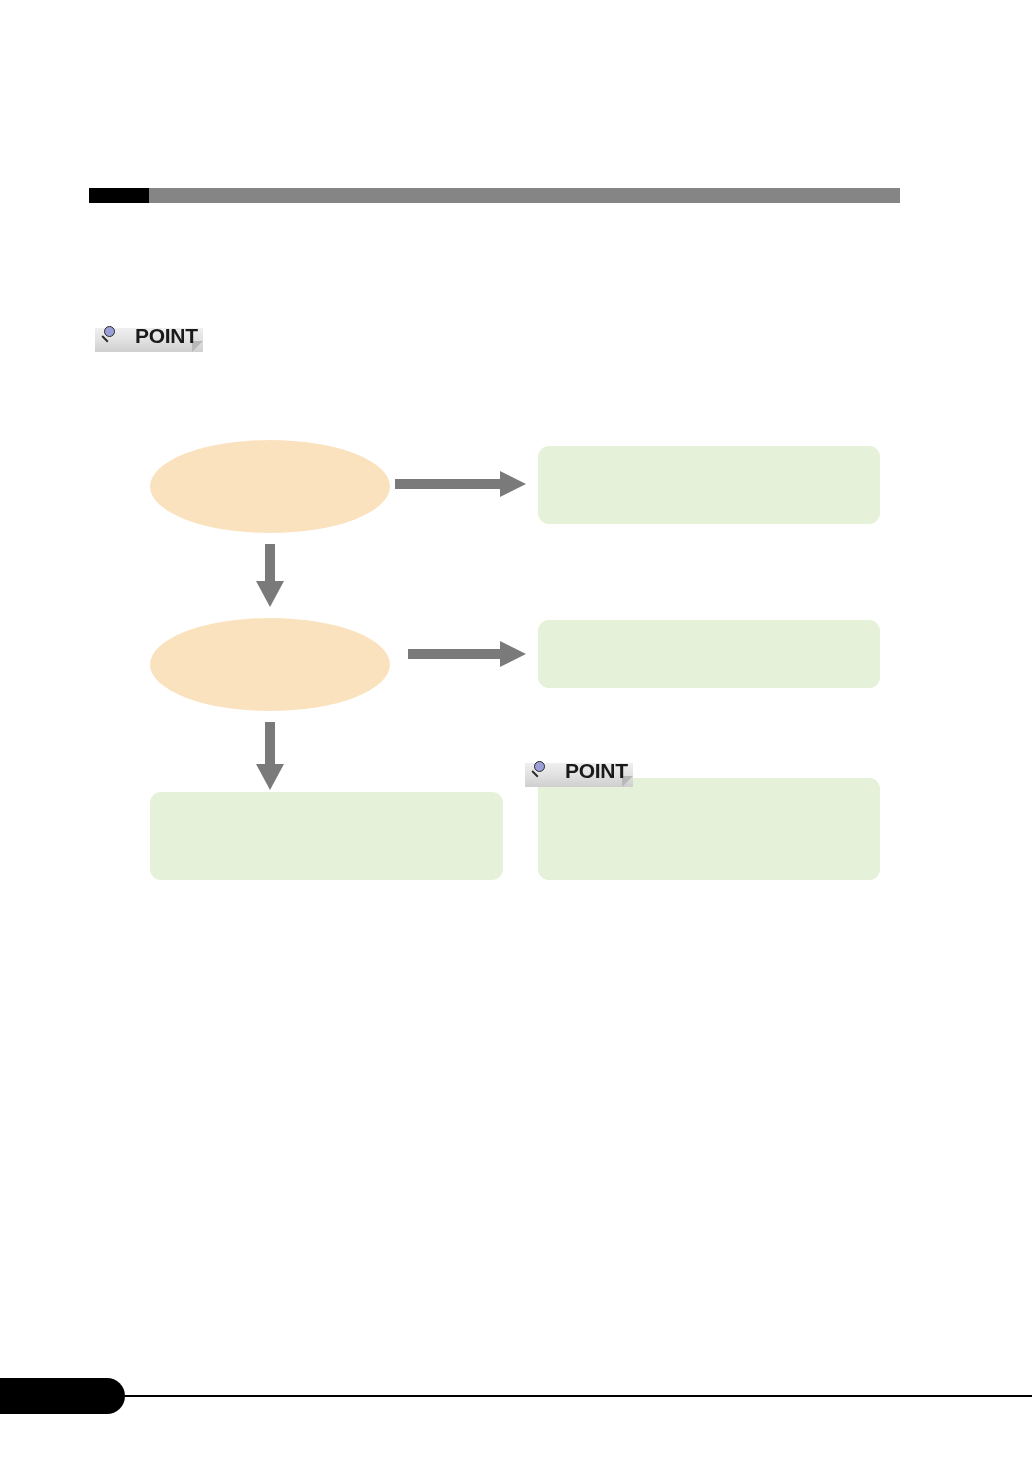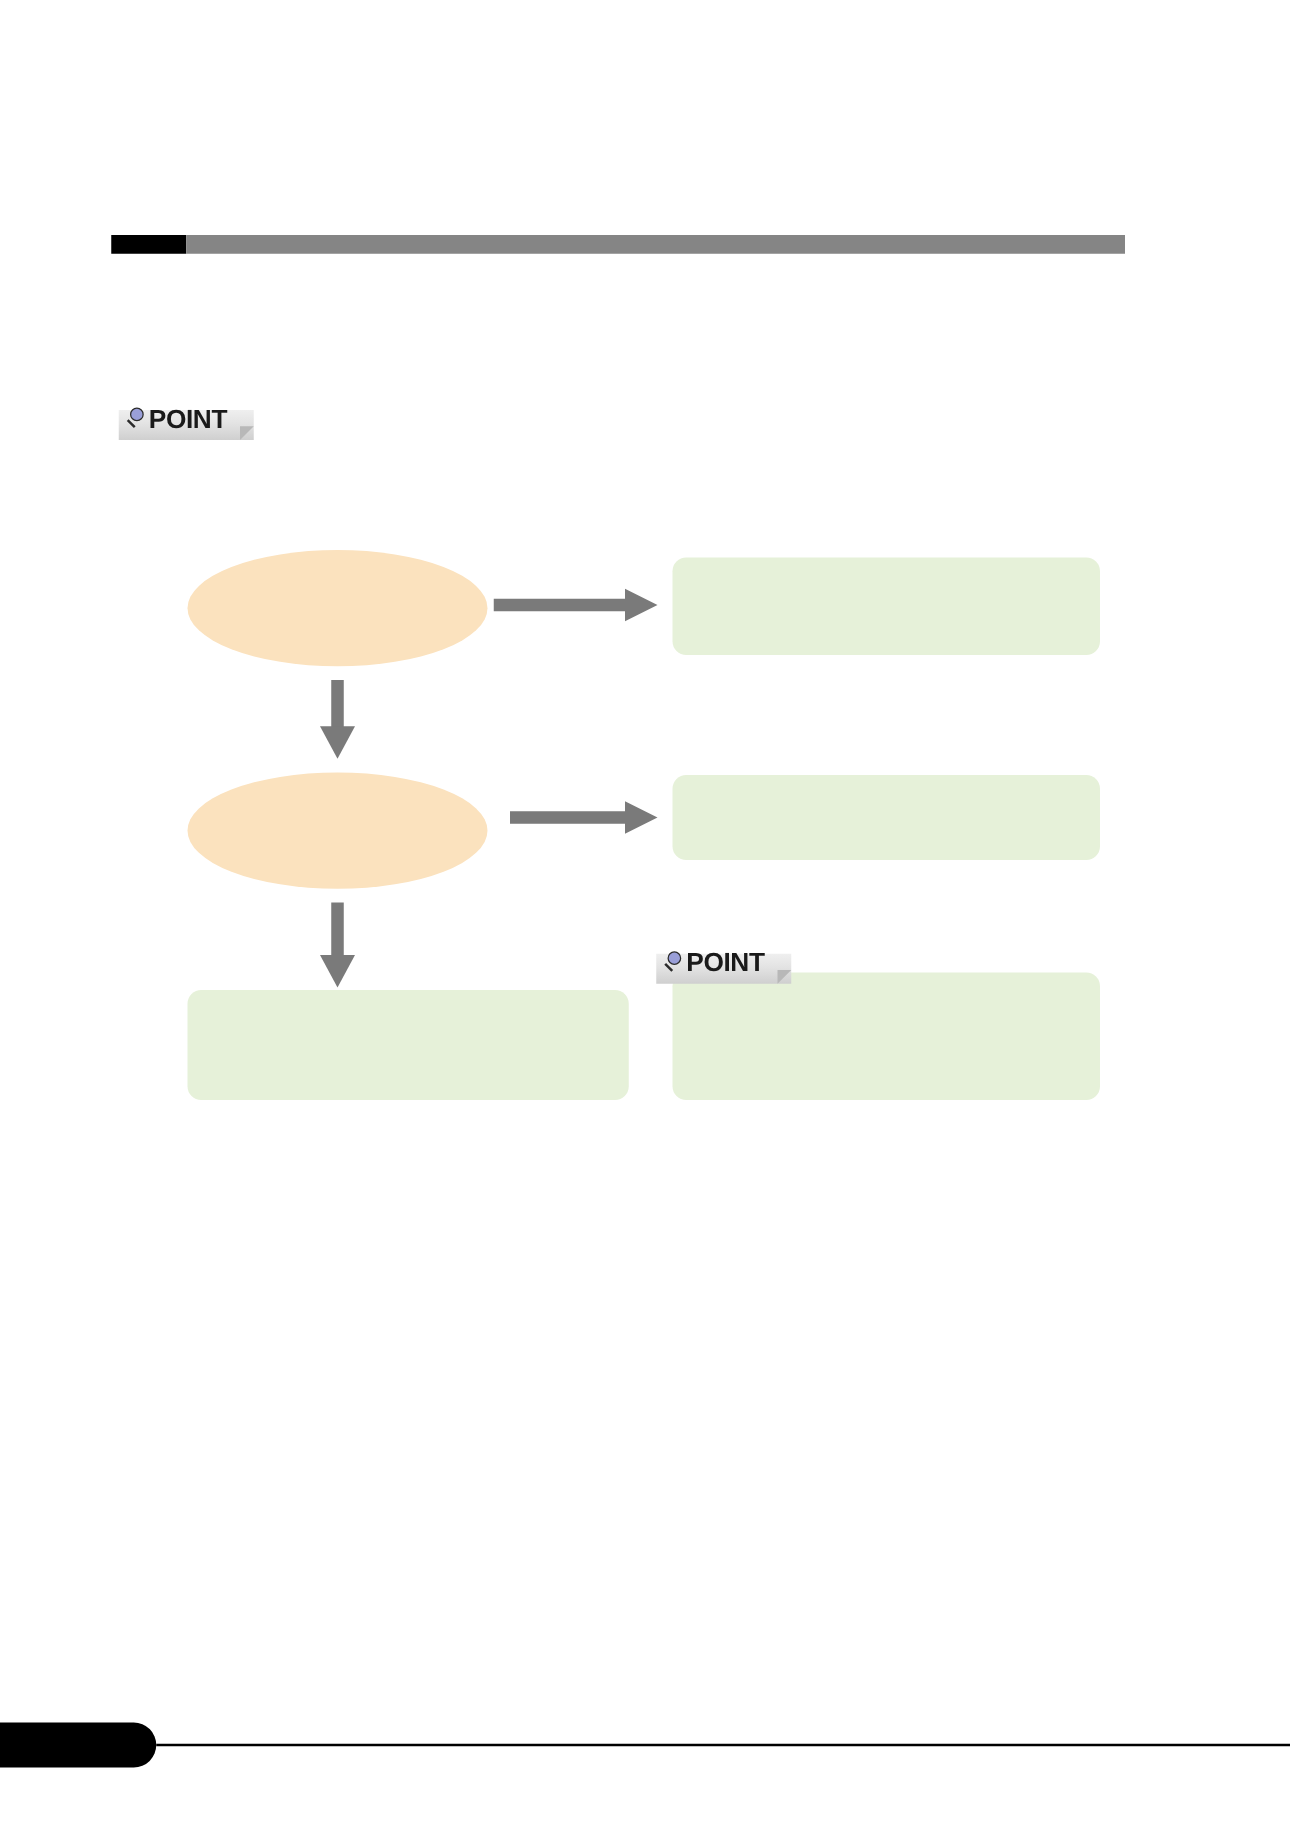--- a/index.html
+++ b/index.html
@@ -97,21 +97,21 @@
     left: 2px;
     top: 9px;
     width: 8px;
     height: 2.4px;
     background: #2b2b2b;
     transform: rotate(45deg);
     transform-origin: left center;
   }
   .point-badge .badge-label {
     position: absolute;
-    left: 24px;
+    left: 40px;
     top: 1px;
     font-family: "Liberation Sans", sans-serif;
     font-weight: bold;
     font-size: 21px;
     line-height: 24px;
     color: #1a1a1a;
     letter-spacing: -0.3px;
   }
 
   #point-badge-1 { left: 95px; top: 323px; }

